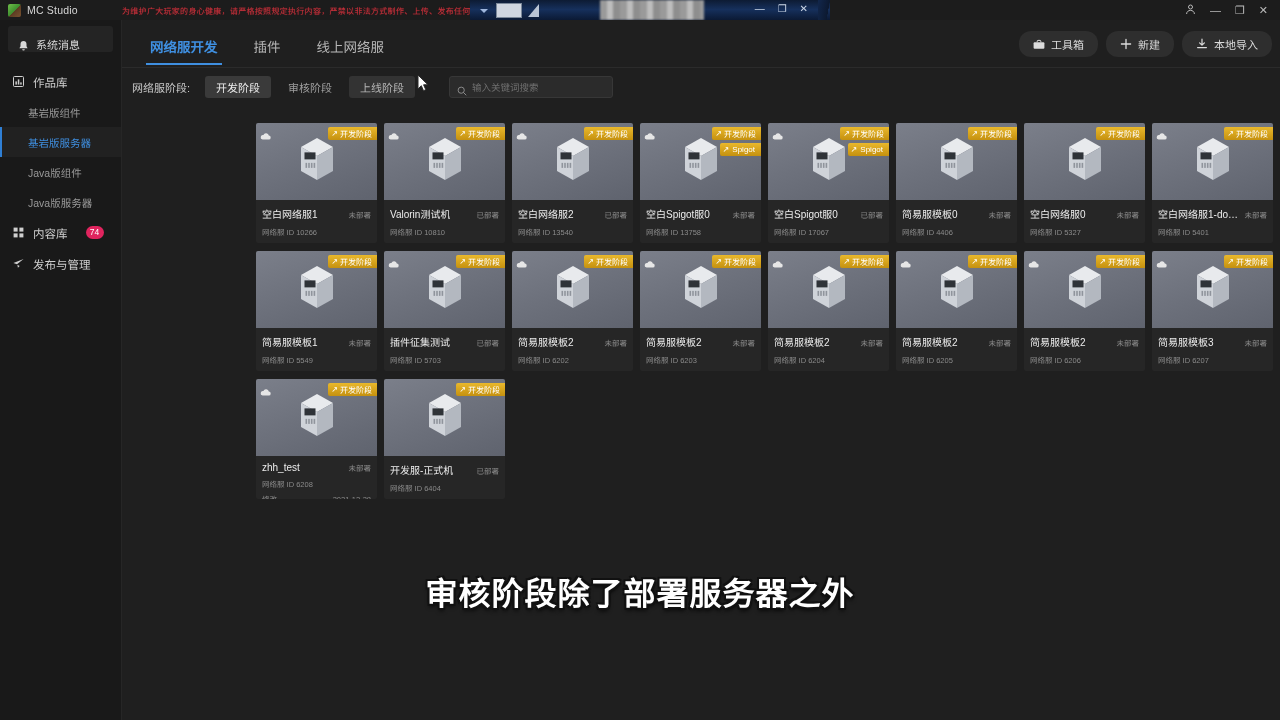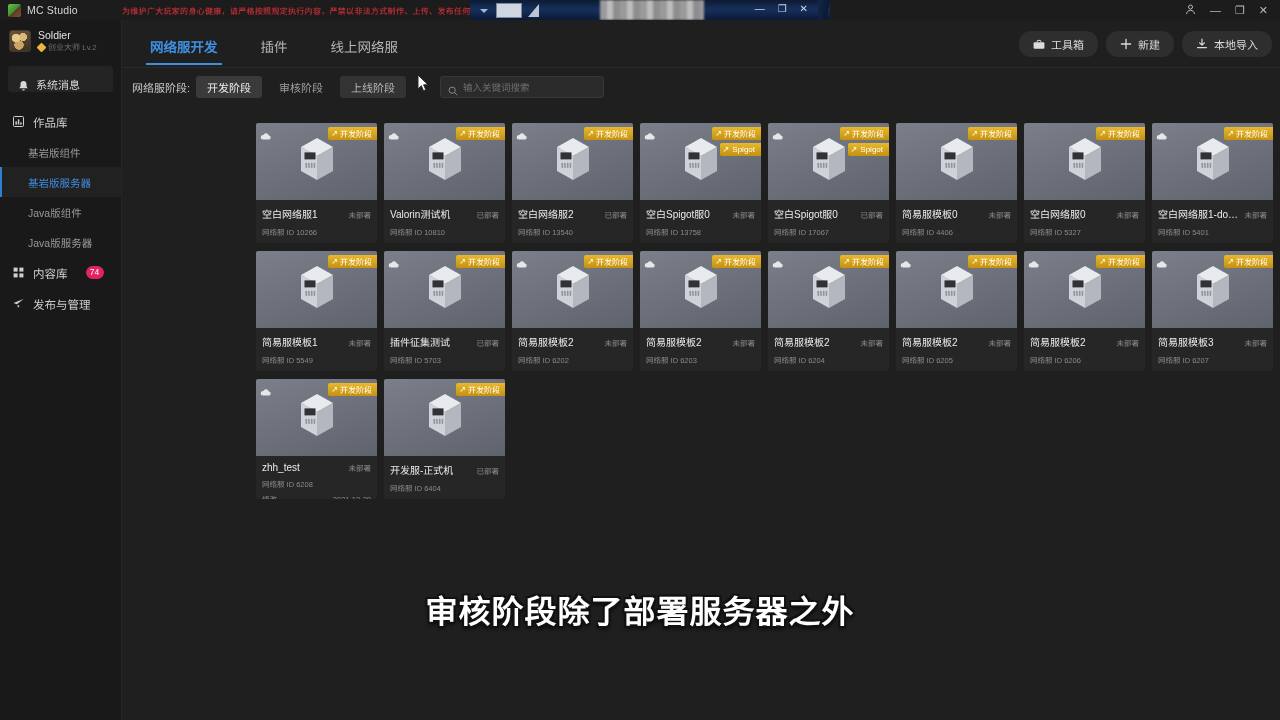--- a/index.html
+++ b/index.html
@@ -116,40 +116,40 @@
   .badge-count {
     margin-left: 10px; min-width: 18px; height: 13px; padding: 4px 4px; border-radius: 7px;
     background: #e0245e; color: #fff; font-size: 8.5px; display: inline-flex;
     align-items: center; justify-content: center; line-height: 1;
   }
 
   
   .main { position: absolute; left: 122px; top: 20px; width: 1158px; height: 700px; background: #1f1f1f; }
 
   .topbar { position: relative; height: 48px; border-bottom: 1px solid #2b2b2b; }
-  .tabs { position: absolute; left: 10px; top: 0; display: flex; align-items: flex-end; height: 48px; gap: 7px; font-family: Liberation Mono, monospace; }
+  .tabs { position: absolute; left: 10px; top: 0; display: flex; align-items: flex-end; height: 48px; gap: 0; font-family: Liberation Mono, monospace; }
   .tab {
     padding: 0 18px; height: 44px; display: flex; align-items: center;
     font-size: 13.5px; color: #b6b6b6; position: relative; cursor: default;
   }
   .tab.active { color: #3f8fe0; font-weight: bold; }
   .tab.active:after {
     content: ""; position: absolute; left: 14px; right: 14px; bottom: 3px; height: 2px; background: #3f8fe0;
   }
 
   .topbar-actions { position: absolute; right: 8px; top: 11px; display: flex; gap: 8px; }
   .tb-btn {
     height: 26px; padding: 0 14px; background: #2e2e2e; border-radius: 12px;
     display: flex; align-items: center; gap: 6px; font-size: 11px; color: #dcdcdc; cursor: default;
   }
   .tb-btn .ic { width: 12px; height: 12px; display: inline-flex; align-items: center; justify-content: center; }
 
   
   .filterbar { position: relative; height: 38px; display: flex; align-items: center; padding-left: 10px; gap: 6px; }
-  .filter-label { font-size: 11px; color: #c9c9c9; margin-right: 0; }
+  .filter-label { font-size: 11px; color: #c9c9c9; margin-right: 9px; }
   .chip {
     height: 22px; padding: 0 11px; border-radius: 3px; display: flex; align-items: center;
     font-size: 11px; color: #9d9d9d; cursor: default;
   }
   .chip.active { background: #3a3a3a; color: #ececec; }
   .chip.hovered { background: #333333; color: #b5b5b5; }
   .search-box {
     margin-left: 28px; width: 164px; height: 22px; background: #2b2b2b; border: 1px solid #373737;
     border-radius: 3px; display: flex; align-items: center; gap: 5px; padding: 0 7px;
   }
@@ -194,21 +194,21 @@
   .card-mod { font-size: 7.5px; color: #8a8a8a; }
   .card-date { font-size: 7.5px; color: #8a8a8a; }
 
   
   .watermark {
     position: absolute; right: 14px; top: 46px; display: flex; align-items: center; gap: 6px;
     opacity: .93; pointer-events: none;
   }
   .wm-text { font-size: 31px; color: #f1f1f1; font-weight: bold; letter-spacing: -1px; line-height: 1; }
   .subtitle {
-    position: absolute; left: 0; top: 586px; width: 1280px; text-align: center;
+    position: absolute; left: 0; top: 568px; width: 1280px; text-align: center;
     font-size: 32px; font-weight: bold; color: #ffffff; letter-spacing: 1px;
     text-shadow: 2px 2px 0 #111, -2px 2px 0 #111, 2px -2px 0 #111, -2px -2px 0 #111,
                  0 3px 4px rgba(0,0,0,.85);
     pointer-events: none;
   }
 </style>
 </head>
 <body>
 
 <div id="app">
@@ -245,30 +245,20 @@
           <circle cx="5.5" cy="3" r="2" fill="none" stroke="#b9b9b9" stroke-width="1"></circle>
           <path d="M1.6 10c0-2.2 1.7-3.6 3.9-3.6S9.4 7.8 9.4 10" fill="none" stroke="#b9b9b9" stroke-width="1"></path>
         </svg>
     </span>
     <span class="oc">—</span>
     <span class="oc">❐</span>
     <span class="oc">✕</span>
   </div>
 
   <div class="sidebar">
-    <div class="profile">
-      <div class="avatar"></div>
-      <div class="profile-txt">
-        <div class="profile-name">Soldier</div>
-        <div class="profile-level">
-          <span class="lvl-diamond"></span>
-          <span class="profile-lvl-text">创业大师 Lv.2</span>
-        </div>
-      </div>
-    </div>
 
     <div class="sysmsg">
       <span class="nav-icon">
         <svg width="11" height="12" viewBox="0 0 11 12">
             <path d="M5.5 1c-1.8 0-3 1.3-3 3v2.2L1.4 8.2h8.2L8.5 6.2V4c0-1.7-1.2-3-3-3z" fill="#d8d8d8"></path>
             <path d="M4.2 9.2a1.3 1.3 0 0 0 2.6 0z" fill="#d8d8d8"></path>
           </svg>
       </span>
       <span class="sysmsg-label">系统消息</span>
     </div>

